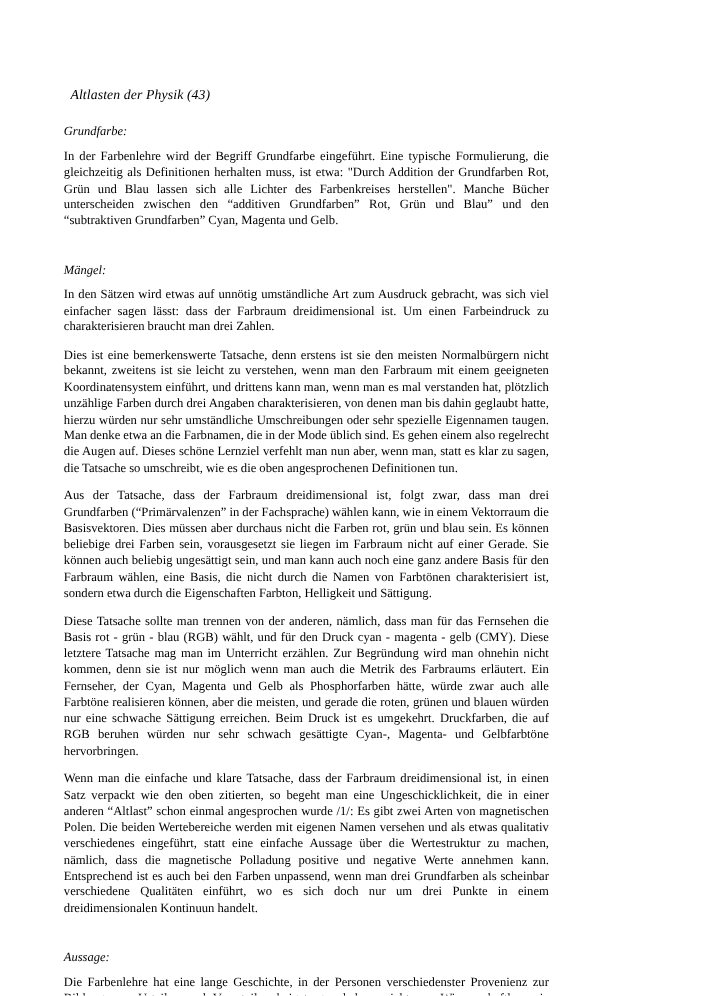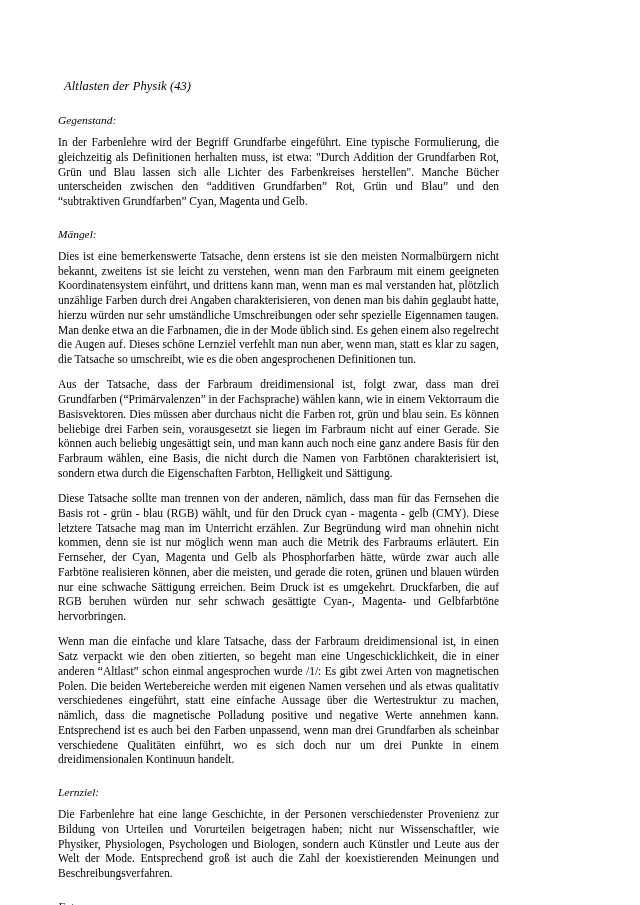--- a/index.html
+++ b/index.html
@@ -46,21 +46,21 @@
 
   
   .section-label {
     font-style: italic;
     font-size: 11.4px;
     line-height: 15px;
     margin: 0 0 7px 0;
   }
 
   .section-label.spaced-top {
-    margin-top: 18px;
+    margin-top: 30px;
   }
 
   
   .para {
     font-size: 11.5px;
     line-height: 14.75px;
     text-align: justify;
     text-justify: inter-word;
     margin: 0 0 10.5px 0;
     hyphens: manual;
@@ -81,34 +81,35 @@
 </style>
 </head>
 <body>
 
 <div class="page">
 
   <div class="running-head">Altlasten der Physik (43)</div>
 
 
   <section class="block">
-    <div class="section-label">Gegenstand:</div>
+    <div class="section-label">Grundfarbe:</div>
     <p class="para">In der Farbenlehre wird der Begriff Grundfarbe eingeführt. Eine typische Formulierung, die gleichzeitig als Definitionen herhalten muss, ist etwa: "Durch Addition der Grundfarben Rot, Grün und Blau lassen sich alle Lichter des Farbenkreises herstellen". Manche Bücher unterscheiden zwischen den “additiven Grundfarben” Rot, Grün und Blau” und den “subtraktiven Grundfarben” Cyan, Magenta und Gelb.</p>
   </section>
 
   <section class="block">
     <div class="section-label spaced-top">Mängel:</div>
+    <p class="para">In den Sätzen wird etwas auf unnötig umständliche Art zum Ausdruck gebracht, was sich viel einfacher sagen lässt: dass der Farbraum dreidimensional ist. Um einen Farbeindruck zu charakterisieren braucht man drei Zahlen.</p>
     <p class="para">Dies ist eine bemerkenswerte Tatsache, denn erstens ist sie den meisten Normalbürgern nicht bekannt, zweitens ist sie leicht zu verstehen, wenn man den Farbraum mit einem geeigneten Koordinatensystem einführt, und drittens kann man, wenn man es mal verstanden hat, plötzlich unzählige Farben durch drei Angaben charakterisieren, von denen man bis dahin geglaubt hatte, hierzu würden nur sehr umständliche Umschreibungen oder sehr spezielle Eigennamen taugen. Man denke etwa an die Farbnamen, die in der Mode üblich sind. Es gehen einem also regelrecht die Augen auf. Dieses schöne Lernziel verfehlt man nun aber, wenn man, statt es klar zu sagen, die Tatsache so umschreibt, wie es die oben angesprochenen Definitionen tun.</p>
     <p class="para">Aus der Tatsache, dass der Farbraum dreidimensional ist, folgt zwar, dass man drei Grundfarben (“Primärvalenzen” in der Fachsprache) wählen kann, wie in einem Vektorraum die Basisvektoren. Dies müssen aber durchaus nicht die Farben rot, grün und blau sein. Es können beliebige drei Farben sein, vorausgesetzt sie liegen im Farbraum nicht auf einer Gerade. Sie können auch beliebig ungesättigt sein, und man kann auch noch eine ganz andere Basis für den Farbraum wählen, eine Basis, die nicht durch die Namen von Farbtönen charakterisiert ist, sondern etwa durch die Eigenschaften Farbton, Helligkeit und Sättigung.</p>
     <p class="para">Diese Tatsache sollte man trennen von der anderen, nämlich, dass man für das Fernsehen die Basis rot - grün - blau (RGB) wählt, und für den Druck cyan - magenta - gelb (CMY). Diese letztere Tatsache mag man im Unterricht erzählen. Zur Begründung wird man ohnehin nicht kommen, denn sie ist nur möglich wenn man auch die Metrik des Farbraums erläutert. Ein Fernseher, der Cyan, Magenta und Gelb als Phosphorfarben hätte, würde zwar auch alle Farbtöne realisieren können, aber die meisten, und gerade die roten, grünen und blauen würden nur eine schwache Sättigung erreichen. Beim Druck ist es umgekehrt. Druckfarben, die auf RGB beruhen würden nur sehr schwach gesättigte Cyan-, Magenta- und Gelbfarbtöne hervorbringen.</p>
     <p class="para">Wenn man die einfache und klare Tatsache, dass der Farbraum dreidimensional ist, in einen Satz verpackt wie den oben zitierten, so begeht man eine Ungeschicklichkeit, die in einer anderen “Altlast” schon einmal angesprochen wurde /1/: Es gibt zwei Arten von magnetischen Polen. Die beiden Wertebereiche werden mit eigenen Namen versehen und als etwas qualitativ verschiedenes eingeführt, statt eine einfache Aussage über die Wertestruktur zu machen, nämlich, dass die magnetische Polladung positive und negative Werte annehmen kann. Entsprechend ist es auch bei den Farben unpassend, wenn man drei Grundfarben als scheinbar verschiedene Qualitäten einführt, wo es sich doch nur um drei Punkte in einem dreidimensionalen Kontinuun handelt.</p>
   </section>
 
   <section class="block">
-    <div class="section-label spaced-top">Lernziel:</div>
+    <div class="section-label spaced-top">Aussage:</div>
     <p class="para">Die Farbenlehre hat eine lange Geschichte, in der Personen verschiedenster Provenienz zur Bildung von Urteilen und Vorurteilen beigetragen haben; nicht nur Wissenschaftler, wie Physiker, Physiologen, Psychologen und Biologen, sondern auch Künstler und Leute aus der Welt der Mode. Entsprechend groß ist auch die Zahl der koexistierenden Meinungen und Beschreibungsverfahren.</p>
   </section>
 
   <section class="block">
     <div class="section-label spaced-top">Entsorgung:</div>
     <p class="para">Man beginnt die Farbenlehre mit der Einführung des dreidimensionalen Farbraums, allerdings ohne dessen Metrik anzusprechen. Man bittet etwa die Schüler, viele verschiedenfarbige Gegenstände, zum Beispiel Filz-</p>
   </section>
 
 </div>
 

